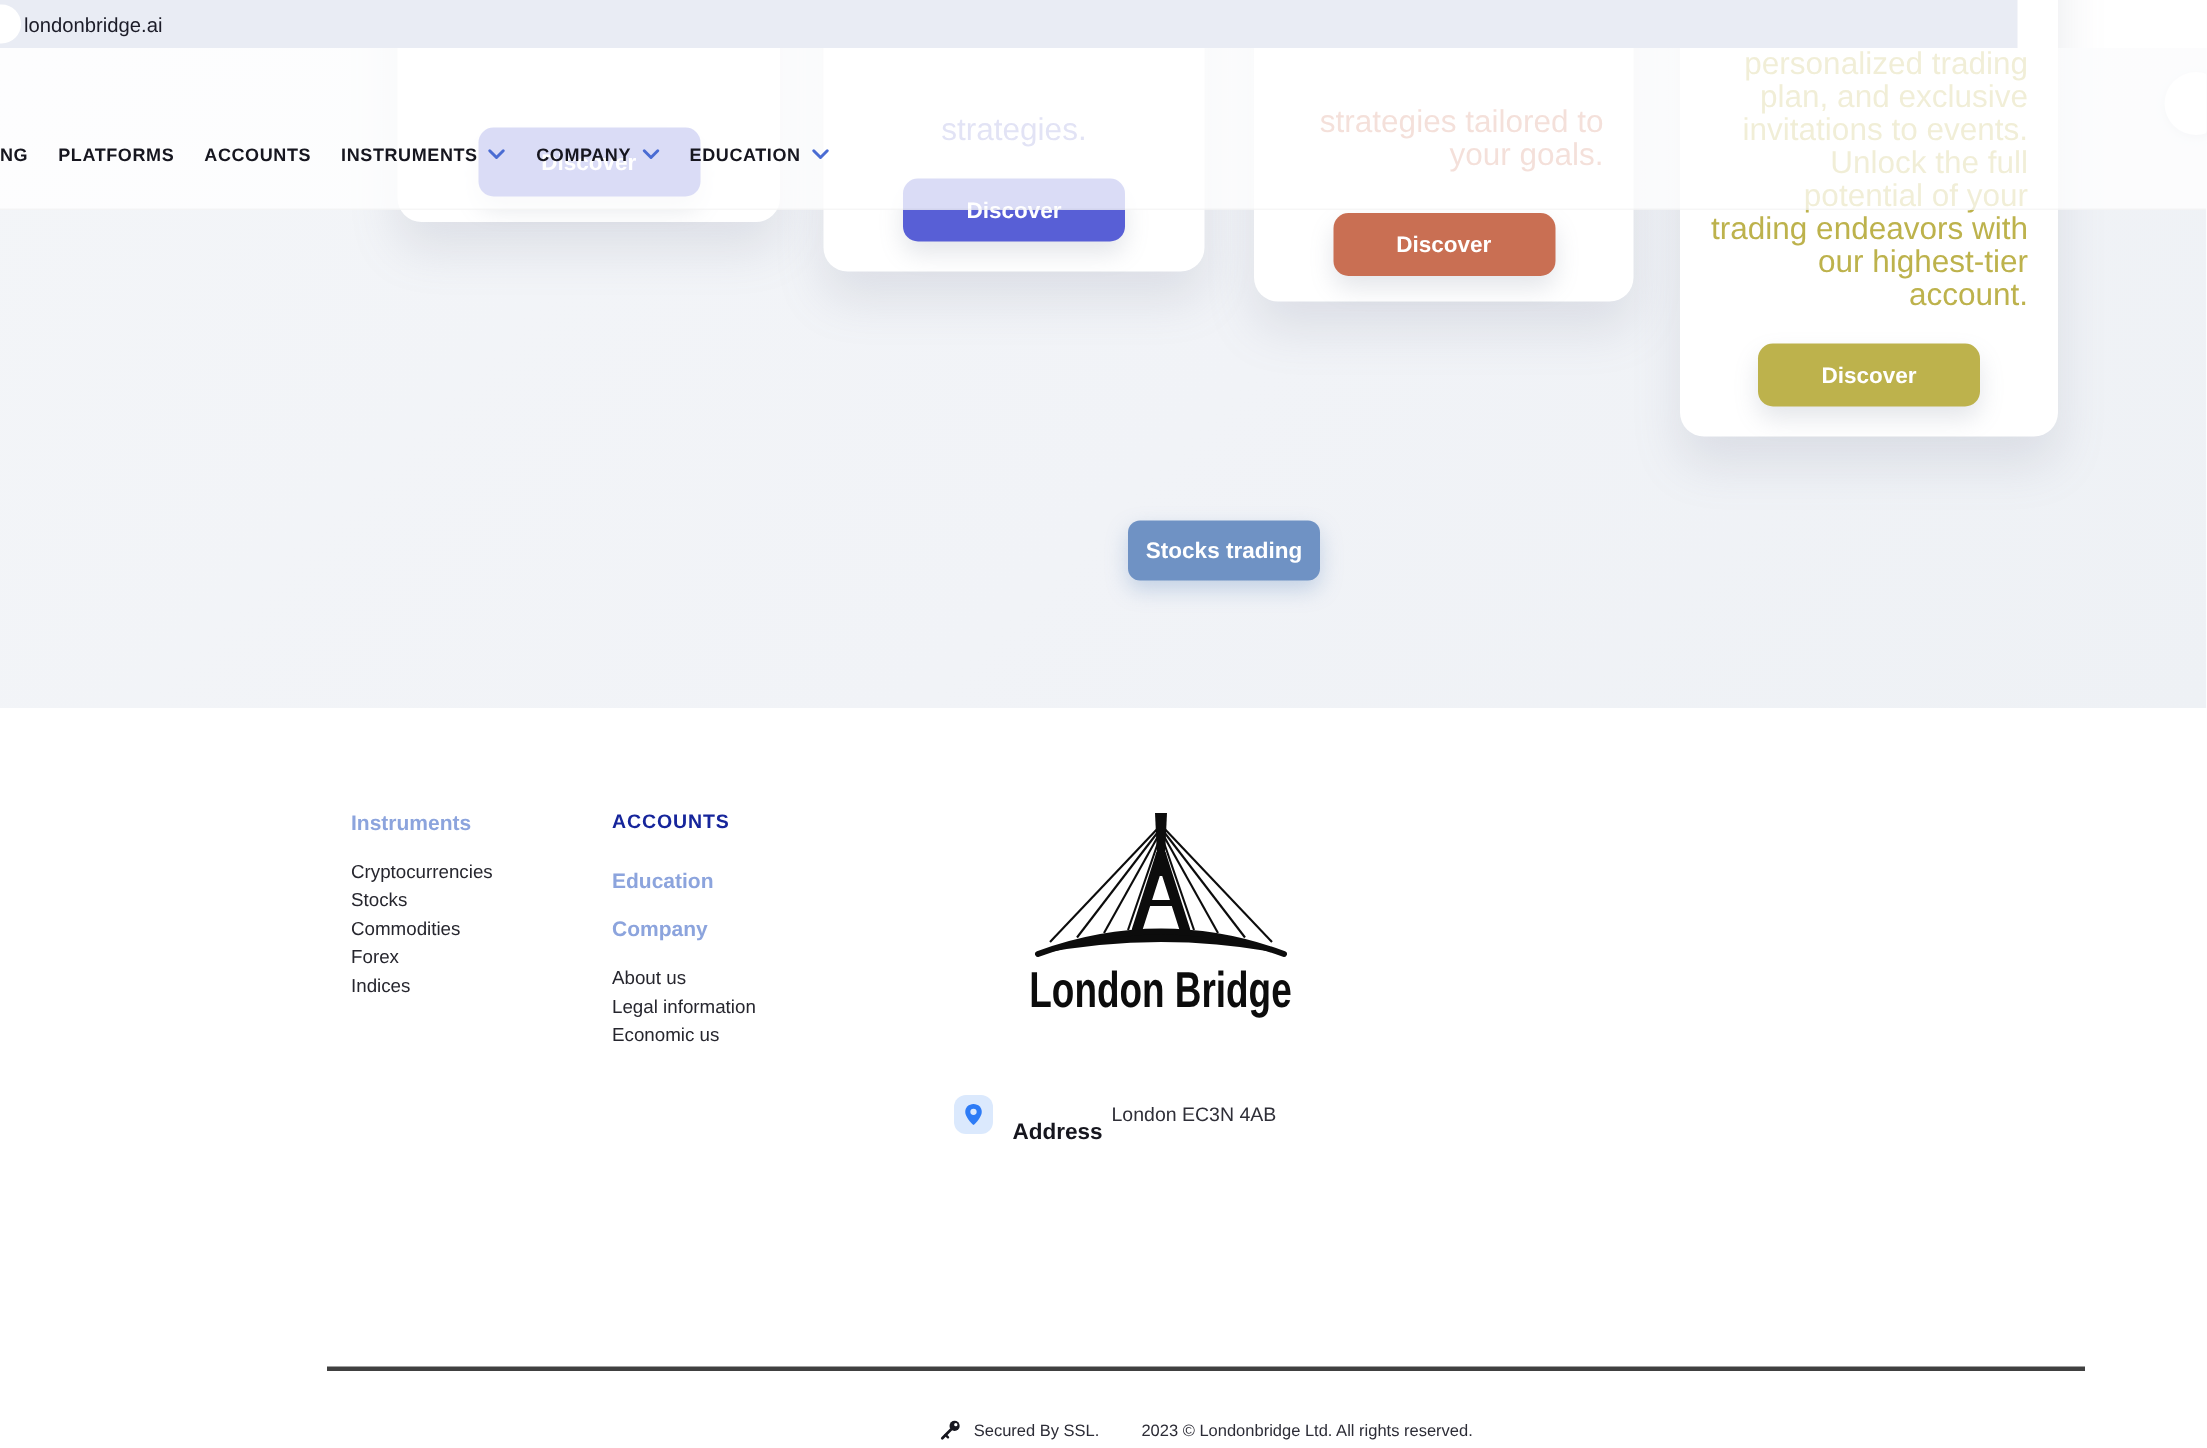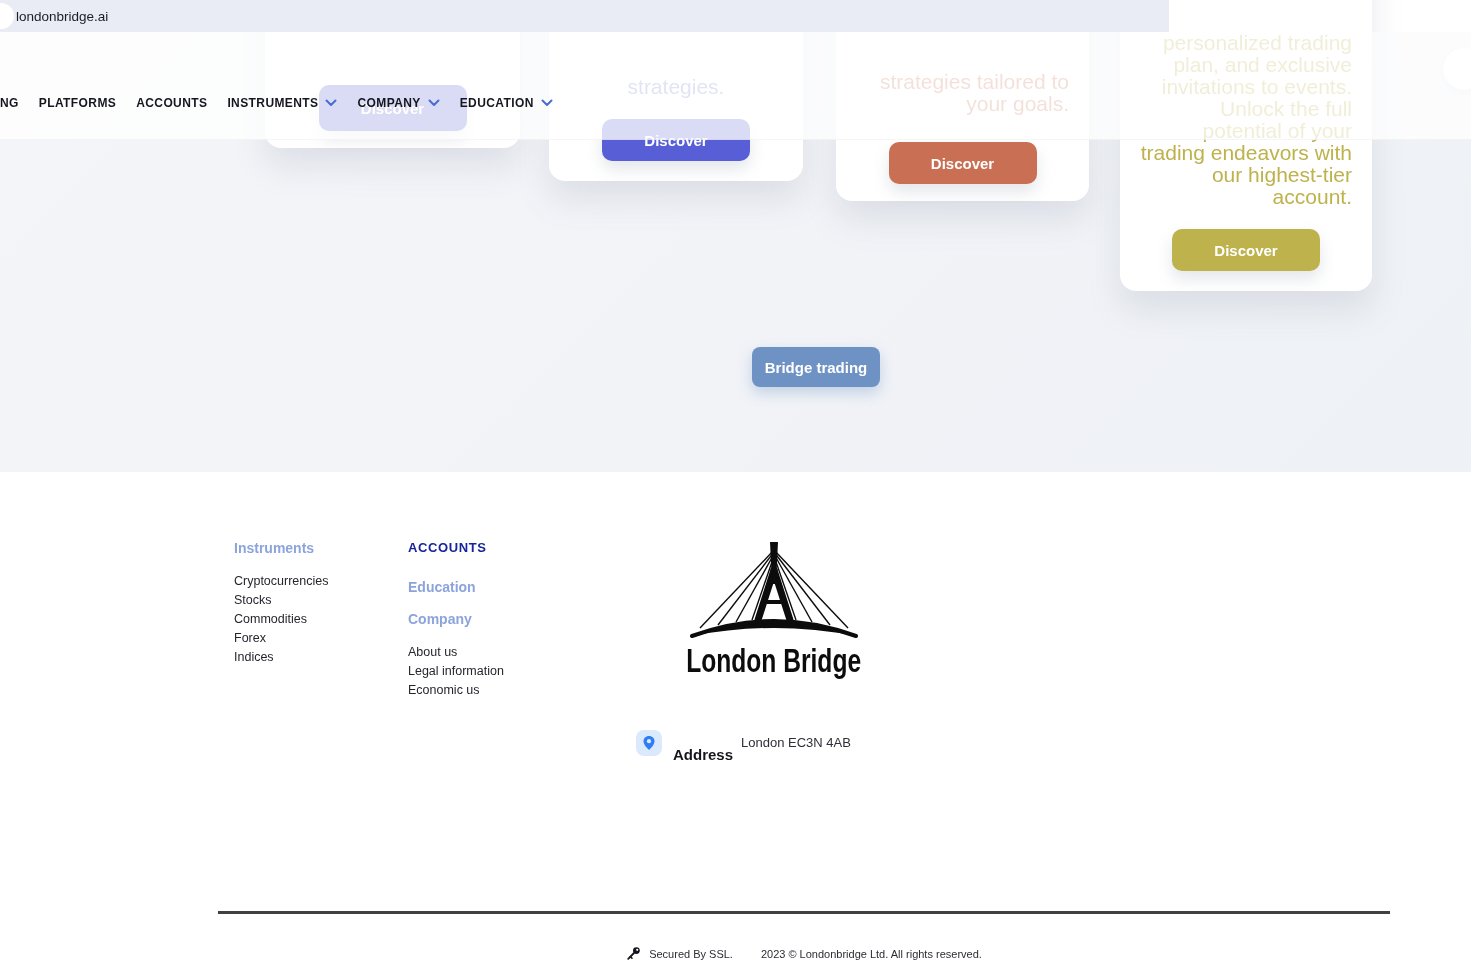--- a/index.html
+++ b/index.html
@@ -5,21 +5,21 @@
   * { margin:0; padding:0; box-sizing:border-box; }
   html,body { background:#fff; }
   body { font-family:"Liberation Sans", sans-serif; }
   .page { position:relative; width:1471px; height:965px; overflow:hidden; background:#ffffff; }
 
   
   .gray-band { position:absolute; left:0; top:32px; width:1471px; height:440px;
     background:linear-gradient(135deg,#f3f5f8 0%,#f1f3f7 55%,#eef1f5 100%); z-index:0; }
 
   
-  .topbar { position:absolute; left:0; top:0; width:1169px; height:32px; background:#e9ecf4; z-index:10; display:flex; align-items:center; }
+  .topbar { position:absolute; left:0; top:0; width:1345px; height:32px; background:#e9ecf4; z-index:10; display:flex; align-items:center; }
   .topbar .fav-circle { position:absolute; left:-12px; top:3px; width:26px; height:26px; border-radius:50%; background:#ffffff; }
   .topbar .url { margin-left:16px; font-size:13.5px; color:#1c1c28; }
 
   
   .header-overlay { position:absolute; left:0; top:32px; width:1471px; height:108px;
     background:rgba(255,255,255,0.78); z-index:5; border-bottom:1px solid rgba(0,0,0,0.035); }
   .nav { position:absolute; left:0; top:64px; display:flex; align-items:center; gap:20px; z-index:6; }
   .nav-item { display:inline-flex; align-items:center; gap:7px; font-size:12px; font-weight:700;
     letter-spacing:0.4px; color:#16161f; cursor:pointer; white-space:nowrap; }
   .nav-item svg { display:block; }
@@ -50,21 +50,21 @@
   
   .cta-btn { position:absolute; left:752px; top:347px; width:128px; height:40px; z-index:1;
     border:none; border-radius:8px; color:#ffffff; font-family:inherit; font-size:15px; font-weight:700;
     cursor:pointer; box-shadow:0 6px 14px rgba(110,145,195,0.35); }
 
   
   .footer { position:absolute; left:218px; top:472px; width:1172px; z-index:1; }
   .footer-cols { display:flex; padding-top:68px; }
   .fcol1 { width:190px; padding-left:16px; }
   .fcol2 { width:226px; }
-  .fcol-logo { width:280px; display:flex; flex-direction:column; }
+  .fcol-logo { width:280px; display:flex; flex-direction:column;text-align:right; }
   .fhead-light { font-size:14px; font-weight:700; color:#8ca4dd; }
   .fhead-navy { font-size:13px; font-weight:800; color:#16259b; letter-spacing:0.6px; cursor:pointer; }
   .flist { list-style:none; margin-top:16px; }
   .flist li { font-size:12.5px; line-height:19px; color:#26262e; cursor:pointer; }
   .caret-down { display:inline-block; margin-left:4px; width:0; height:0;
     border-left:4px solid transparent; border-right:4px solid transparent; border-top:5px solid #1b2430; }
   .edu-block { margin-top:24px; }
   .company-block { margin-top:16px; }
 
   .logo-wrap { display:flex; flex-direction:column; align-items:center; width:100%; }
@@ -102,21 +102,21 @@
   <div class="card card3">
     <p>strategies tailored to your goals.</p>
     <button class="discover-btn" style="background:#c96f53">Discover</button>
   </div>
 
   <div class="card card4">
     <p>personalized trading plan, and exclusive invitations to events. Unlock the full potential of your trading endeavors with our highest-tier account.</p>
     <button class="discover-btn" style="background:#bdb24c">Discover</button>
   </div>
 
-  <button class="cta-btn" style="background:#6f92c4">Bridge trading</button>
+  <button class="cta-btn" style="background:#6f92c4">Stocks trading</button>
 
   <div class="corner-circle"></div>
 
   <div class="header-overlay">
     <nav class="nav">
       <span class="nav-item">
           <span>NG</span>
         </span>
       <span class="nav-item">
           <span>PLATFORMS</span>

